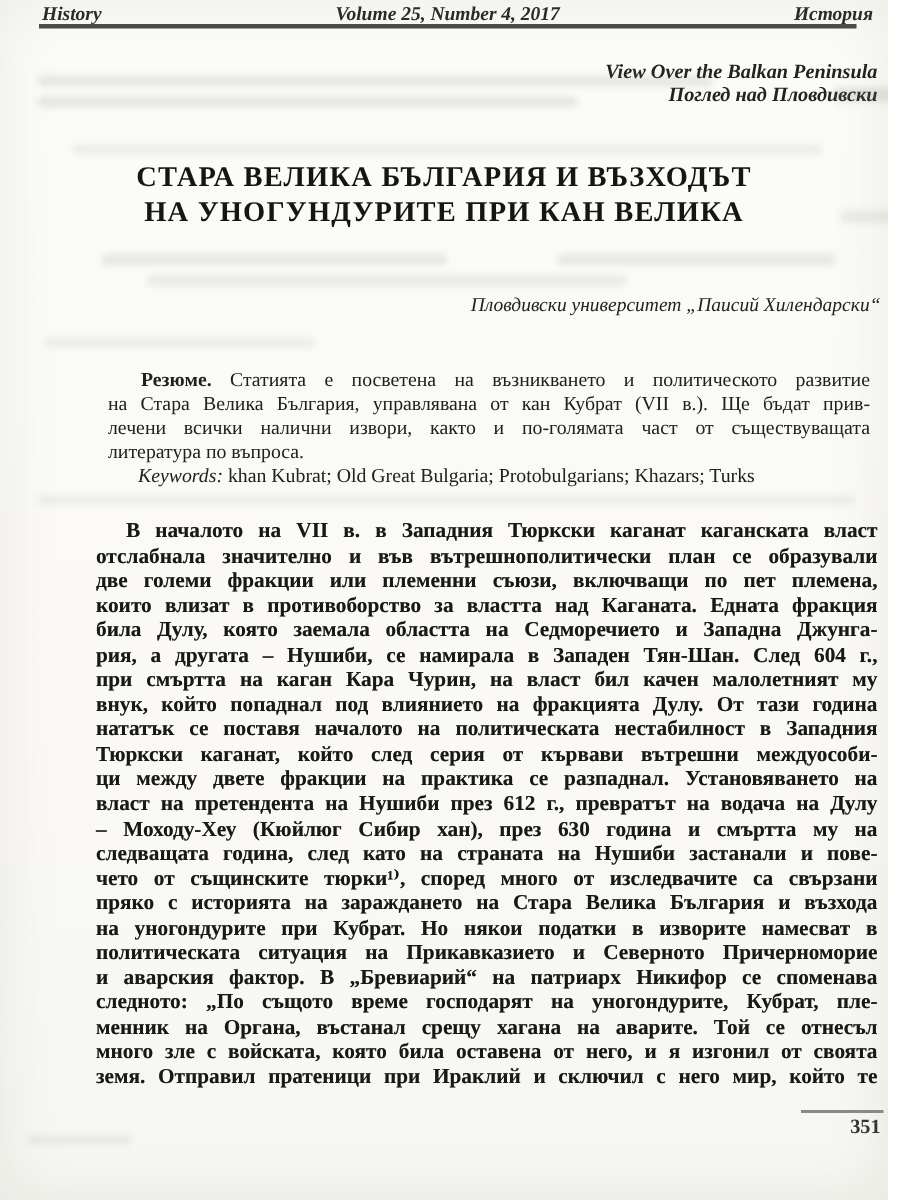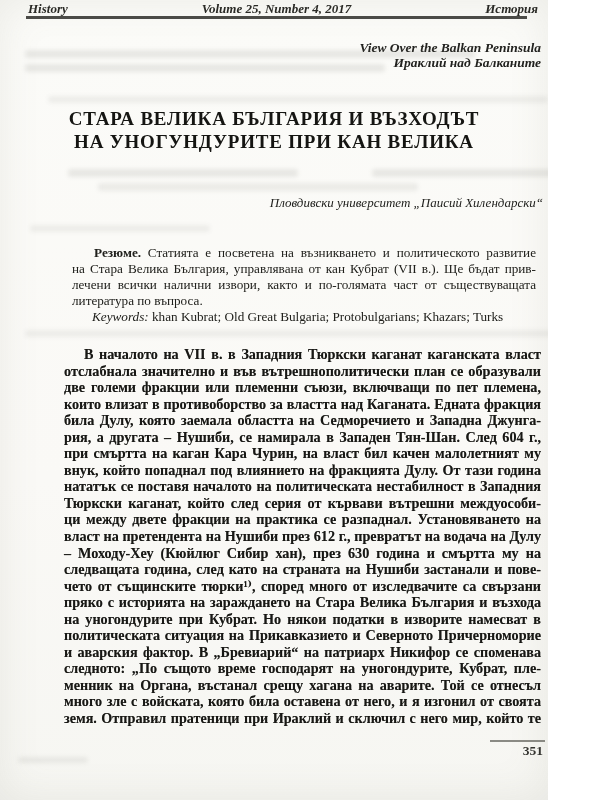--- a/index.html
+++ b/index.html
@@ -1,17 +1,17 @@
 <!DOCTYPE html>
 <html><head>
 <meta charset="utf-8">
 <style>
   html,body{margin:0;padding:0;background:#ffffff;}
   .page{
-    position:relative;width:548px;height:800px;overflow:hidden;
+    position:relative;width:592px;height:800px;overflow:hidden;
     background:linear-gradient(180deg,#fbfbf8 0%,#faf9f6 60%,#f6f6f2 100%);
     font-family:"Liberation Serif","DejaVu Serif",serif;
     color:#1b1b18;
     box-shadow:inset 0 0 40px rgba(120,120,110,0.12);
   }
   
   .hdr{position:absolute;top:1px;left:28px;right:10px;display:flex;justify-content:space-between;
        font-size:13px;font-weight:bold;font-style:italic;color:#2a2a26;}
   .hdr-rule{position:absolute;top:16px;left:26px;right:21px;height:2.5px;background:#4b4b47;}
   
@@ -65,21 +65,21 @@
 
   <div class="hdr">
     <span>History</span>
     <span>Volume 25, Number 4, 2017</span>
     <span>История</span>
   </div>
   <div class="hdr-rule"></div>
 
   <div class="viewover">
     <div>View Over the Balkan Peninsula</div>
-    <div>Ираклий над Балканите</div>
+    <div>Поглед над Пловдивски</div>
   </div>
 
   <div class="title">
     <div>СТАРА ВЕЛИКА БЪЛГАРИЯ И ВЪЗХОДЪТ</div>
     <div>НА УНОГУНДУРИТЕ ПРИ КАН ВЕЛИКА</div>
   </div>
 
   <div class="author">
     <div class="af">Пловдивски университет „Паисий Хилендарски“</div>
   </div>

